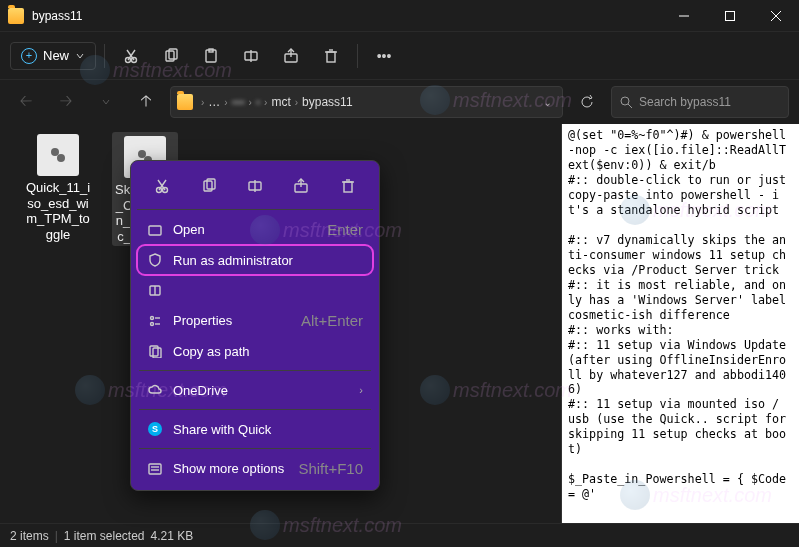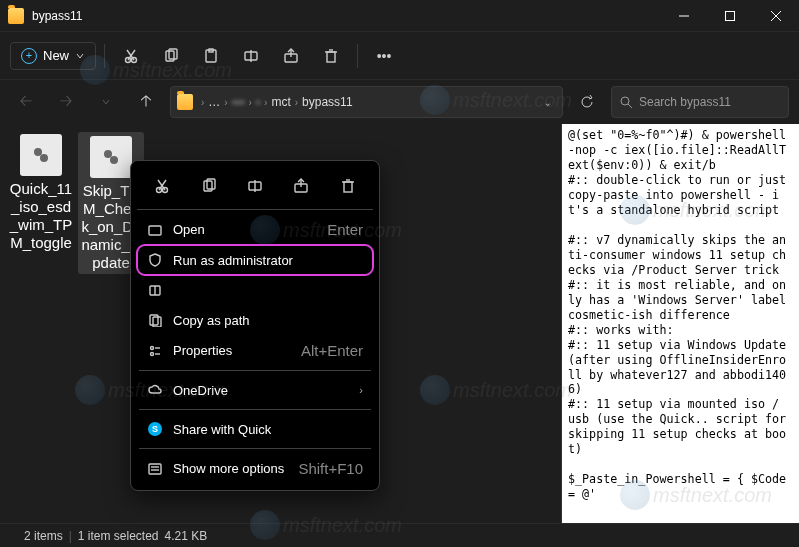--- a/index.html
+++ b/index.html
@@ -34,48 +34,48 @@
 .addr .chev { color:#888; font-size:10px; }
 .addr .dim { filter:blur(2px); color:#999; }
 .addr .drop { margin-left:auto; color:#aaa; font-size:10px; padding:0 4px; }
 .reload { width:32px; height:32px; display:flex; align-items:center; justify-content:center; color:#ccc; }
 .search { width:178px; height:32px; background:#2b2b2b; border:1px solid #3a3a3a; border-radius:4px; display:flex; align-items:center; padding:0 8px; gap:6px; font-size:12px; color:#999; }
 .search svg { stroke:#999; fill:none; }
 
 
 .content { position:absolute; top:124px; bottom:24px; left:0; right:0; display:flex; }
 .files { flex:1; padding:8px; display:flex; align-items:flex-start; gap:4px; position:relative; }
-.file-item { width:66px; text-align:center; font-size:15px; color:#fff; line-height:1.2; word-break:break-all; }
+.file-item { width:66px; text-align:center; font-size:13px; color:#fff; line-height:1.2; word-break:break-all;margin-left:17px; }
 .file-item.sel { background:#3a3a3a; border-radius:3px; padding:2px; }
 .cmd-icon { width:42px; height:42px; margin:2px auto 4px; background:#eaeaea; border-radius:3px; display:flex; align-items:center; justify-content:center; position:relative; }
 .cmd-icon svg { fill:#666; }
 
 
-.ctx { position:absolute; left:130px; top:160px; width:250px; background:#000000; border:1px solid #3f3f3f; border-radius:8px; padding:6px; box-shadow:0 8px 24px rgba(0,0,0,0.6); z-index:10; }
+.ctx { position:absolute; left:130px; top:160px; width:250px; background:#4c1d95; border:1px solid #3f3f3f; border-radius:8px; padding:6px; box-shadow:0 8px 24px rgba(0,0,0,0.6); z-index:10; }
 .ctx-top { display:flex; justify-content:space-around; padding:4px 2px 8px; border-bottom:1px solid #3f3f3f; margin-bottom:4px; }
 .ctx-top .ci { width:32px; height:30px; display:flex; align-items:center; justify-content:center; border-radius:4px; }
 .ctx-top .ci svg { stroke:#ccc; fill:none; stroke-width:1.4; }
 .ctx-item { display:flex; align-items:center; gap:10px; padding:7px 10px; font-size:13px; color:#fff; border-radius:4px; position:relative; }
 .ctx-item .mi { width:16px; height:16px; display:flex; align-items:center; justify-content:center; }
 .ctx-item .mi svg { stroke:#ccc; fill:none; stroke-width:1.4; }
 .ctx-item .hint { margin-left:auto; font-size:15px; color:#888; }
 .ctx-item .arrow { margin-left:auto; font-size:11px; color:#aaa; }
 .ctx-sep { height:1px; background:#3f3f3f; margin:4px 2px; }
 .ctx-item.hl { outline:2.5px solid #e040e0; outline-offset:-1px; border-radius:8px; }
 .skype-dot { width:14px; height:14px; background:#00aff0; border-radius:50%; display:flex; align-items:center; justify-content:center; color:#fff; font-size:9px; font-weight:bold; }
 
 
 .preview { width:238px; background:#fff; color:#000; font-family:Consolas,monospace; font-size:11.7px; padding:4px 6px; white-space:pre-wrap; word-break:break-all; line-height:1.28; overflow:hidden; border-left:1px solid #333; }
 
 
-.status { position:absolute; bottom:0; left:0; right:0; height:24px; background:#1e1e1e; border-top:1px solid #2a2a2a; display:flex; align-items:center; padding:0 24px; font-size:12px; color:#ccc; gap:6px; }
+.status { position:absolute; bottom:0; left:0; right:0; height:24px; background:#1e1e1e; border-top:1px solid #2a2a2a; display:flex; align-items:center; padding:0 10px; font-size:12px; color:#ccc; gap:6px; }
 .status .sep { color:#555; }
 
 
-.wm { position:absolute; pointer-events:none; opacity:0.16; color:#737373; font-size:20px; font-style:italic; z-index:20; display:flex; align-items:center; gap:3px; }
+.wm { position:absolute; pointer-events:none; opacity:0.16; color:#f0abfc; font-size:20px; font-style:italic; z-index:20; display:flex; align-items:center; gap:3px; }
 .wm .globe { width:30px; height:30px; border-radius:50%; background:radial-gradient(circle at 35% 35%, #7ab0d8, #2a5a85); }
 </style>
 </head>
 <body>
 
 <div class="titlebar">
   <div class="folder-glyph"></div>
   <div class="title">bypass11</div>
   <div class="spacer"></div>
   <div class="winbtn">
@@ -278,37 +278,37 @@
     <span class="mi">
         <svg width="14" height="14">
           <rect x="2" y="3" width="10" height="9" rx="1"></rect>
           <line x1="7" y1="3" x2="7" y2="12"></line>
         </svg>
       </span>
   </div>
   <div class="ctx-item">
     <span class="mi">
         <svg width="14" height="14">
-          <rect x="2" y="2" width="8" height="10" rx="1"></rect>
-          <rect x="5" y="4" width="8" height="10" rx="1"></rect>
-        </svg>
-      </span>
-    <span>Copy as path</span>
-  </div>
-  <div class="ctx-item">
-    <span class="mi">
-        <svg width="14" height="14">
           <circle cx="4" cy="4" r="1.5"></circle>
           <line x1="7" y1="4" x2="12" y2="4"></line>
           <circle cx="4" cy="10" r="1.5"></circle>
           <line x1="7" y1="10" x2="12" y2="10"></line>
         </svg>
       </span>
     <span>Properties</span>
     <span class="hint">Alt+Enter</span>
+  </div>
+  <div class="ctx-item">
+    <span class="mi">
+        <svg width="14" height="14">
+          <rect x="2" y="2" width="8" height="10" rx="1"></rect>
+          <rect x="5" y="4" width="8" height="10" rx="1"></rect>
+        </svg>
+      </span>
+    <span>Copy as path</span>
   </div>
   <div class="ctx-sep"></div>
   <div class="ctx-item">
     <span class="mi">
         <svg width="14" height="14">
           <path d="M4 10a3 3 0 0 1 0-6 4 4 0 0 1 7 2 2 2 0 0 1 0 4z"></path>
         </svg>
       </span>
     <span>OneDrive</span>
     <span class="arrow">›</span>

